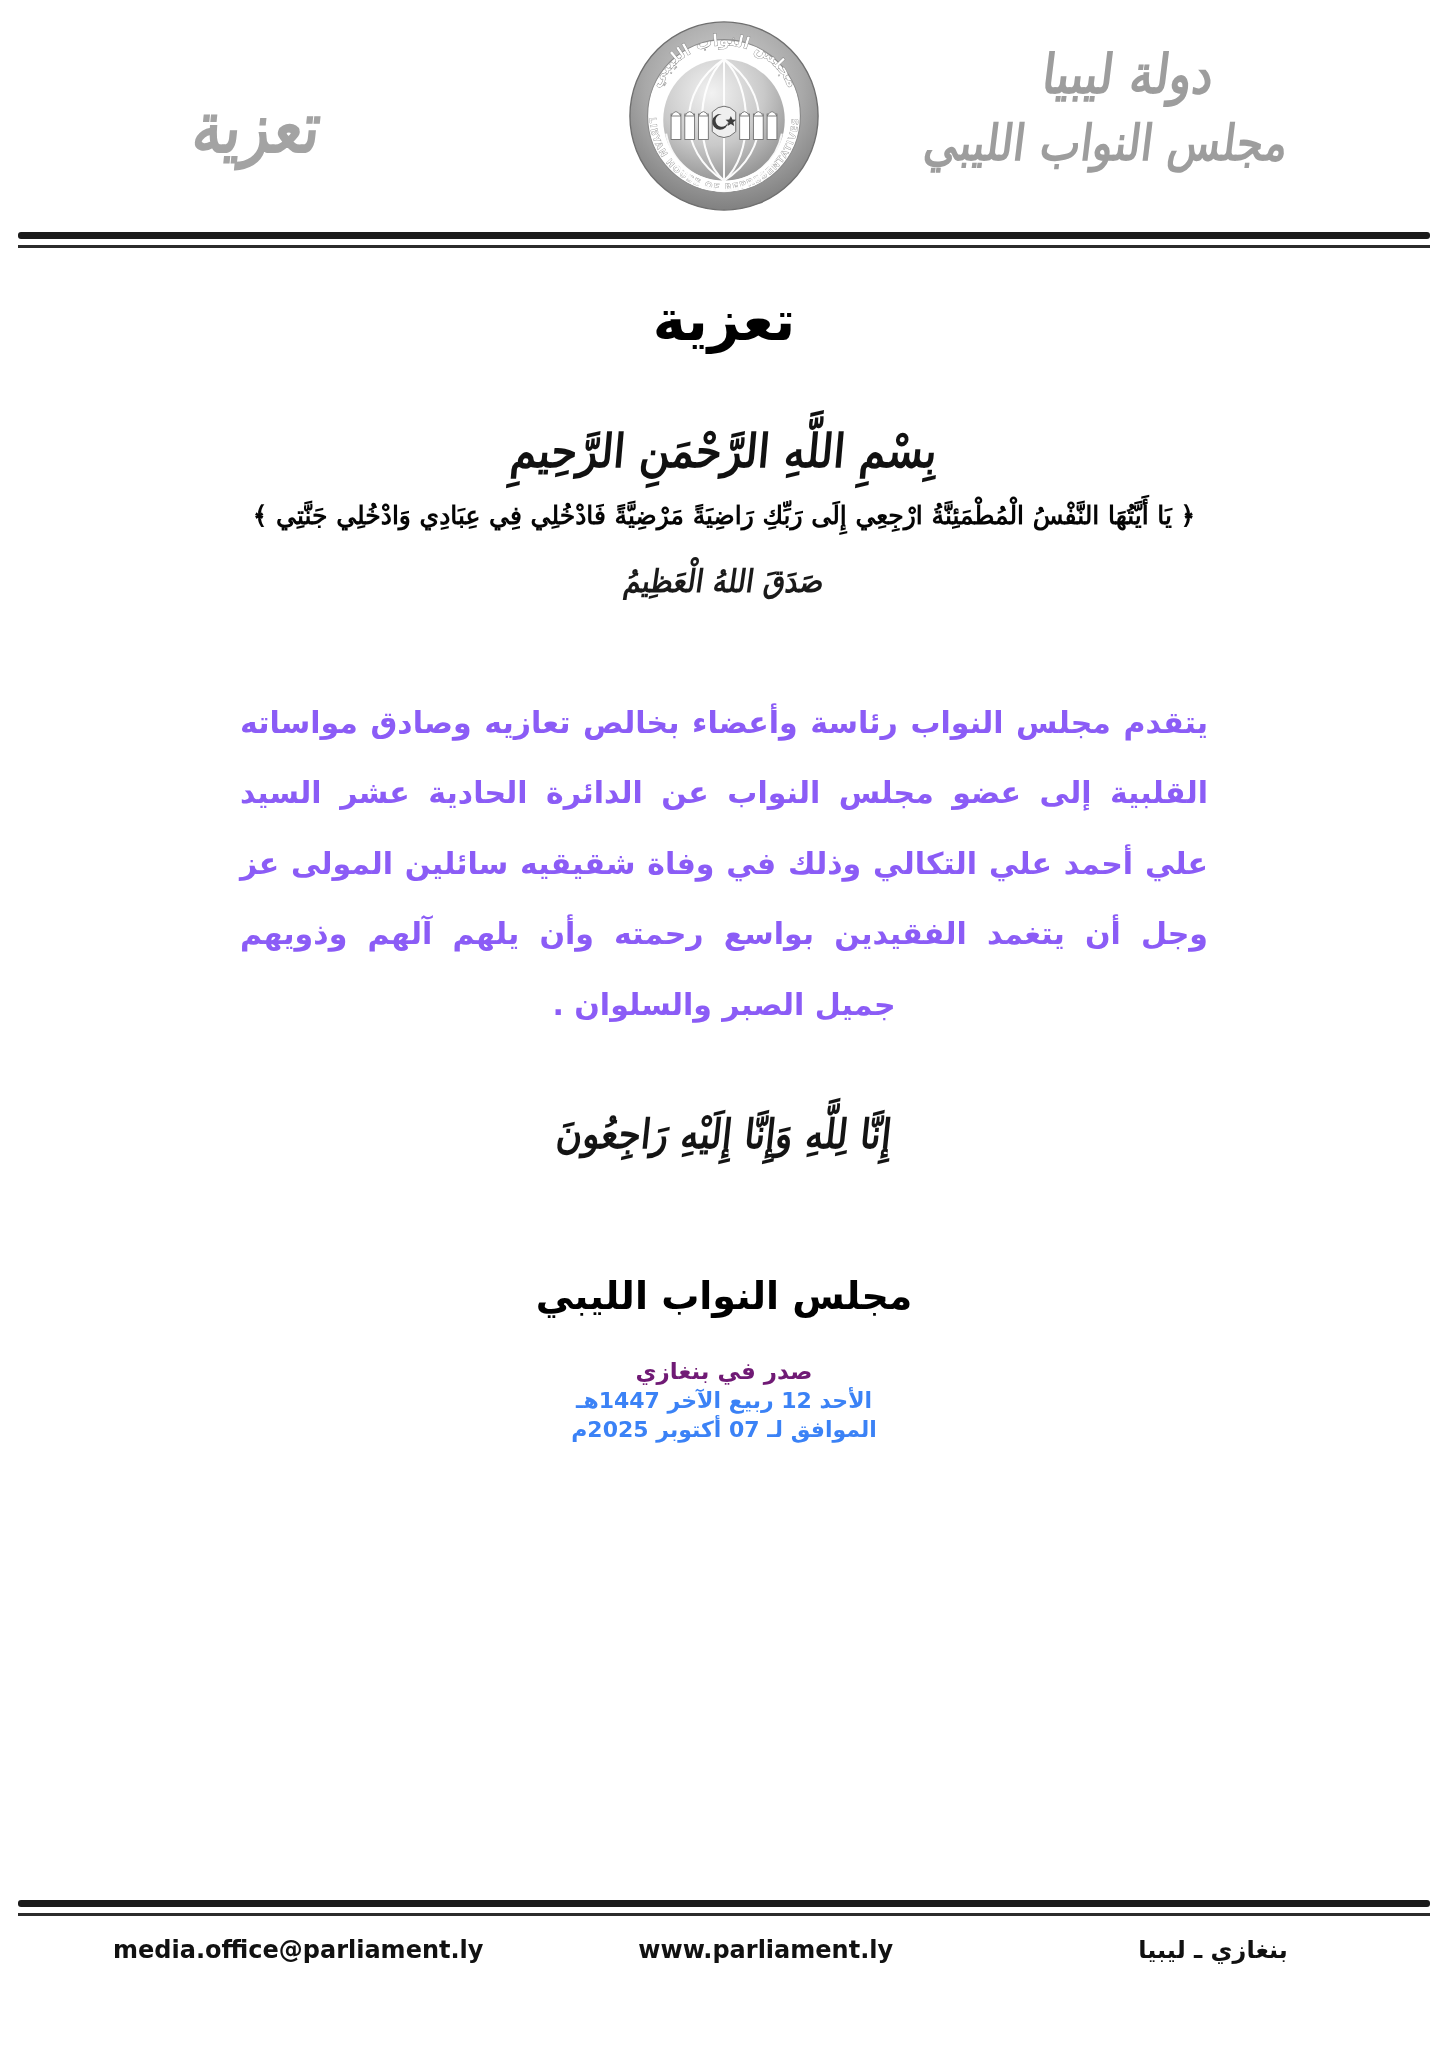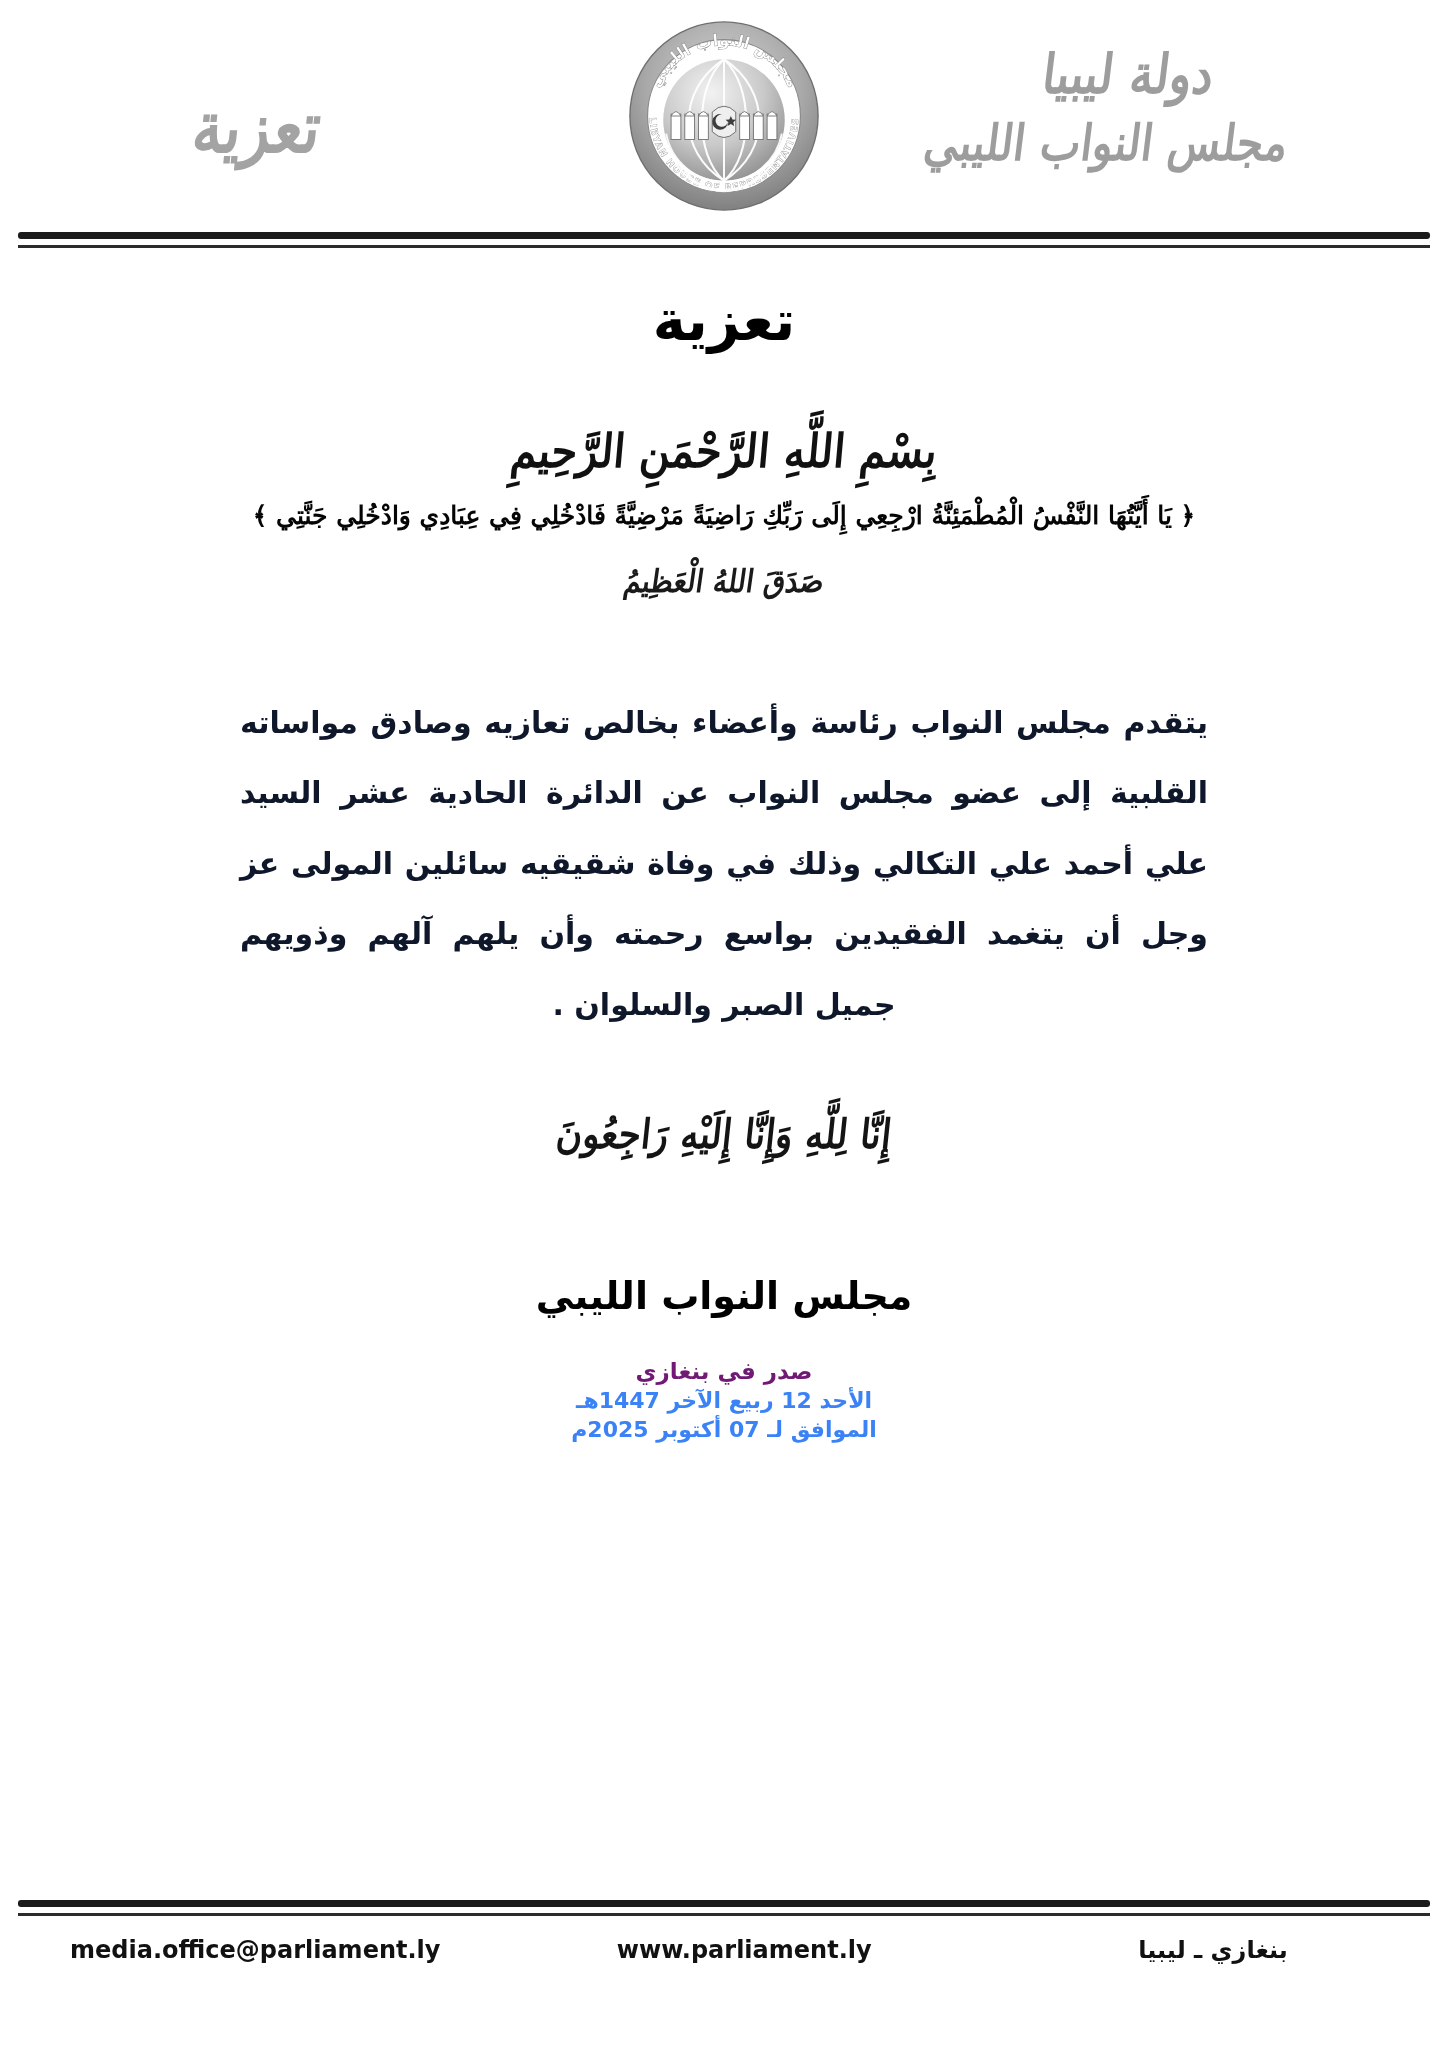--- a/index.html
+++ b/index.html
@@ -164,21 +164,21 @@
   }
 
   .body-text {
     margin-top: 90px;
     padding: 0 170px;
     text-align: justify;
     text-align-last: center;
     font-family: "DejaVu Sans", "Liberation Sans", sans-serif;
     font-size: 30px;
     font-weight: 700;
-    color: #0f172a;
+    color: #8b5cf6;
     line-height: 2.35;
     direction: rtl;
   }
 
   .inna-lillah {
     text-align: center;
     margin-top: 72px;
     font-family: "DejaVu Serif", "Liberation Serif", serif;
     font-size: 36px;
     font-weight: 700;
@@ -226,20 +226,21 @@
     direction: ltr;
   }
   .footer-email,
   .footer-site,
   .footer-location {
     font-family: "DejaVu Sans", "Liberation Sans", sans-serif;
     font-size: 24px;
     font-weight: 700;
     color: #111;
     white-space: nowrap;
+    margin-left: 43px;
   }
   .footer-location { direction: rtl; }
   .footer-site { text-align: center; flex: 1; }
   .footer-email { text-align: left; min-width: 330px; }
   .footer-location { text-align: center; min-width: 330px; }
 </style>
 </head>
 <body>
 
 <div class="page">

